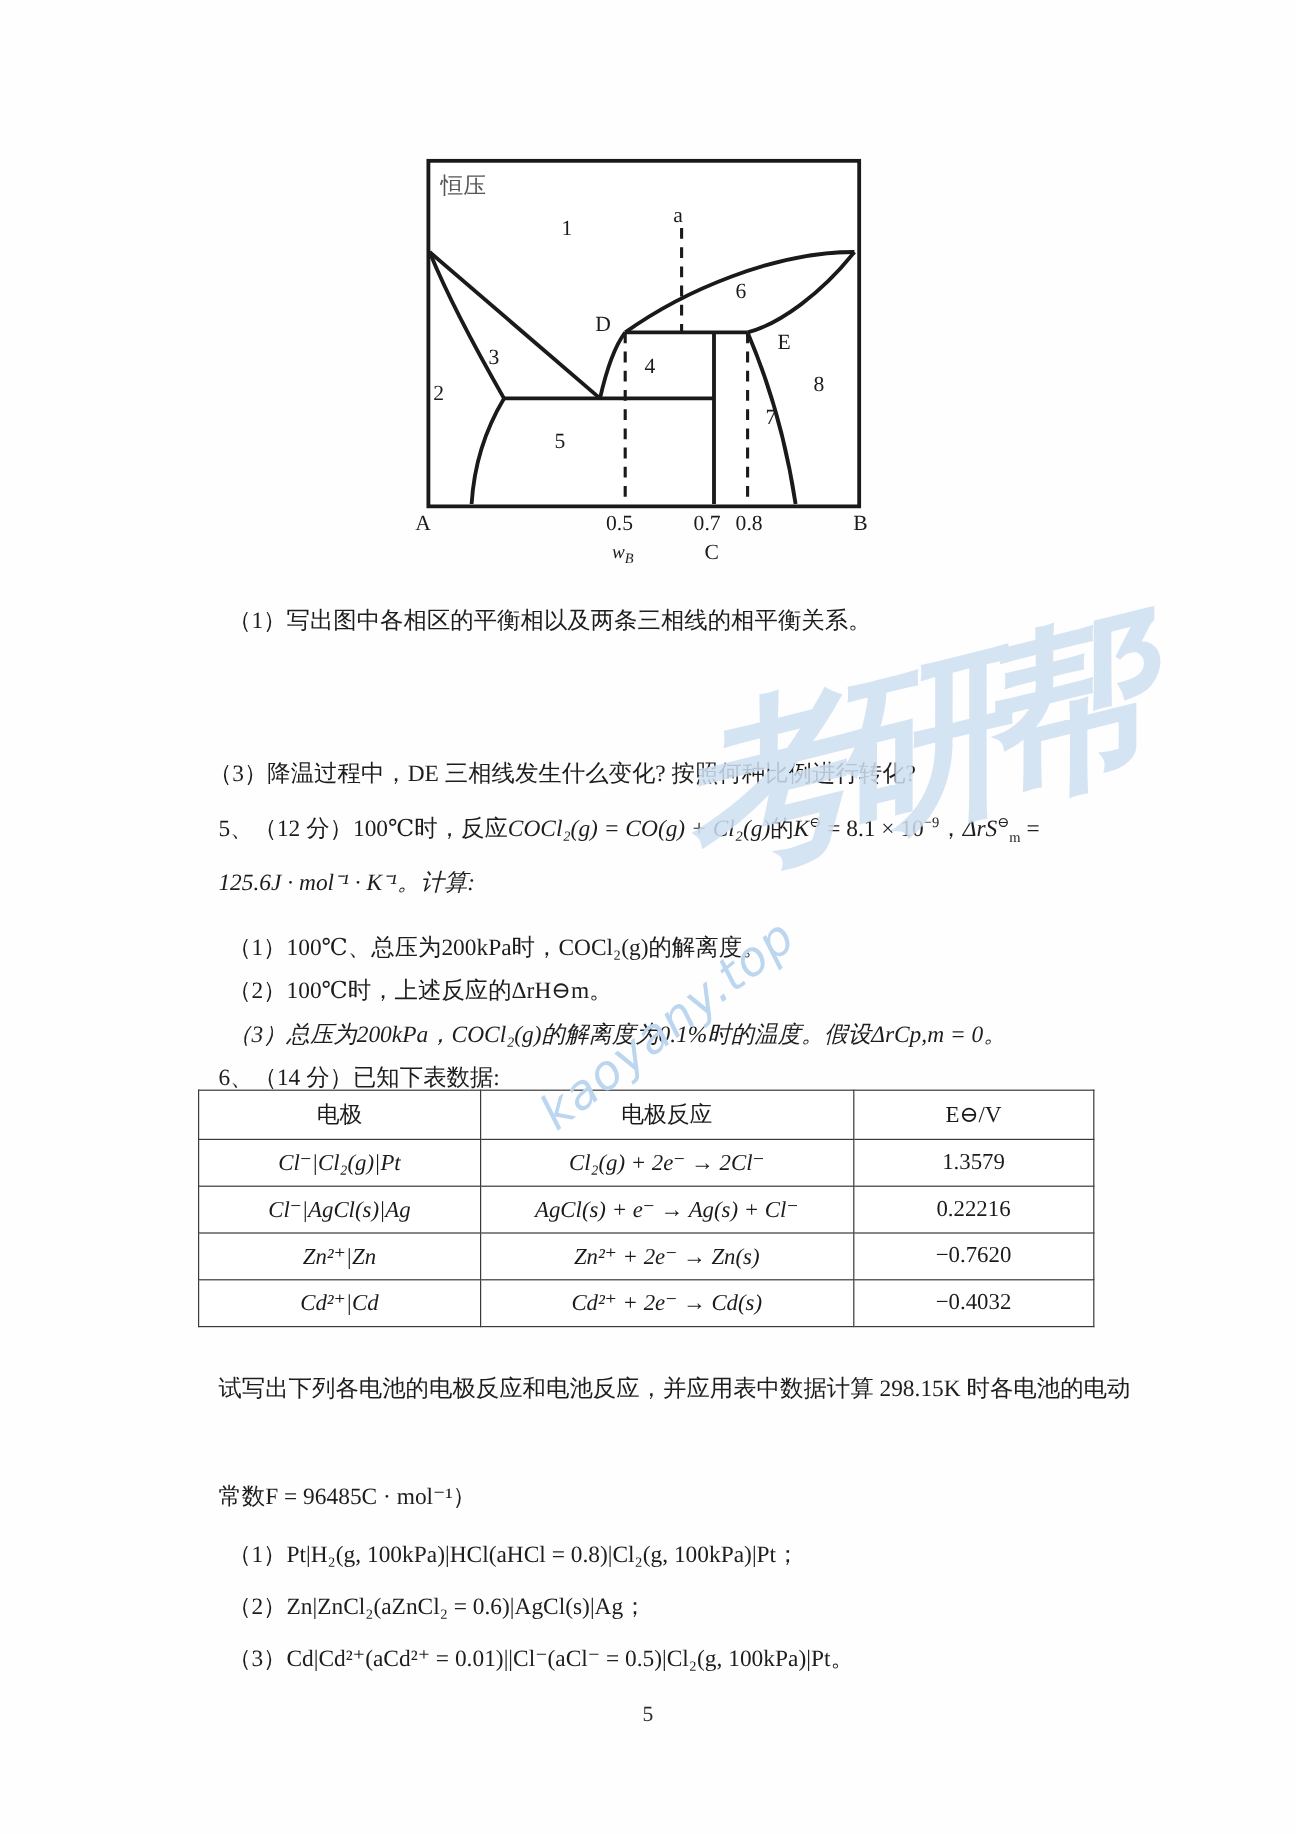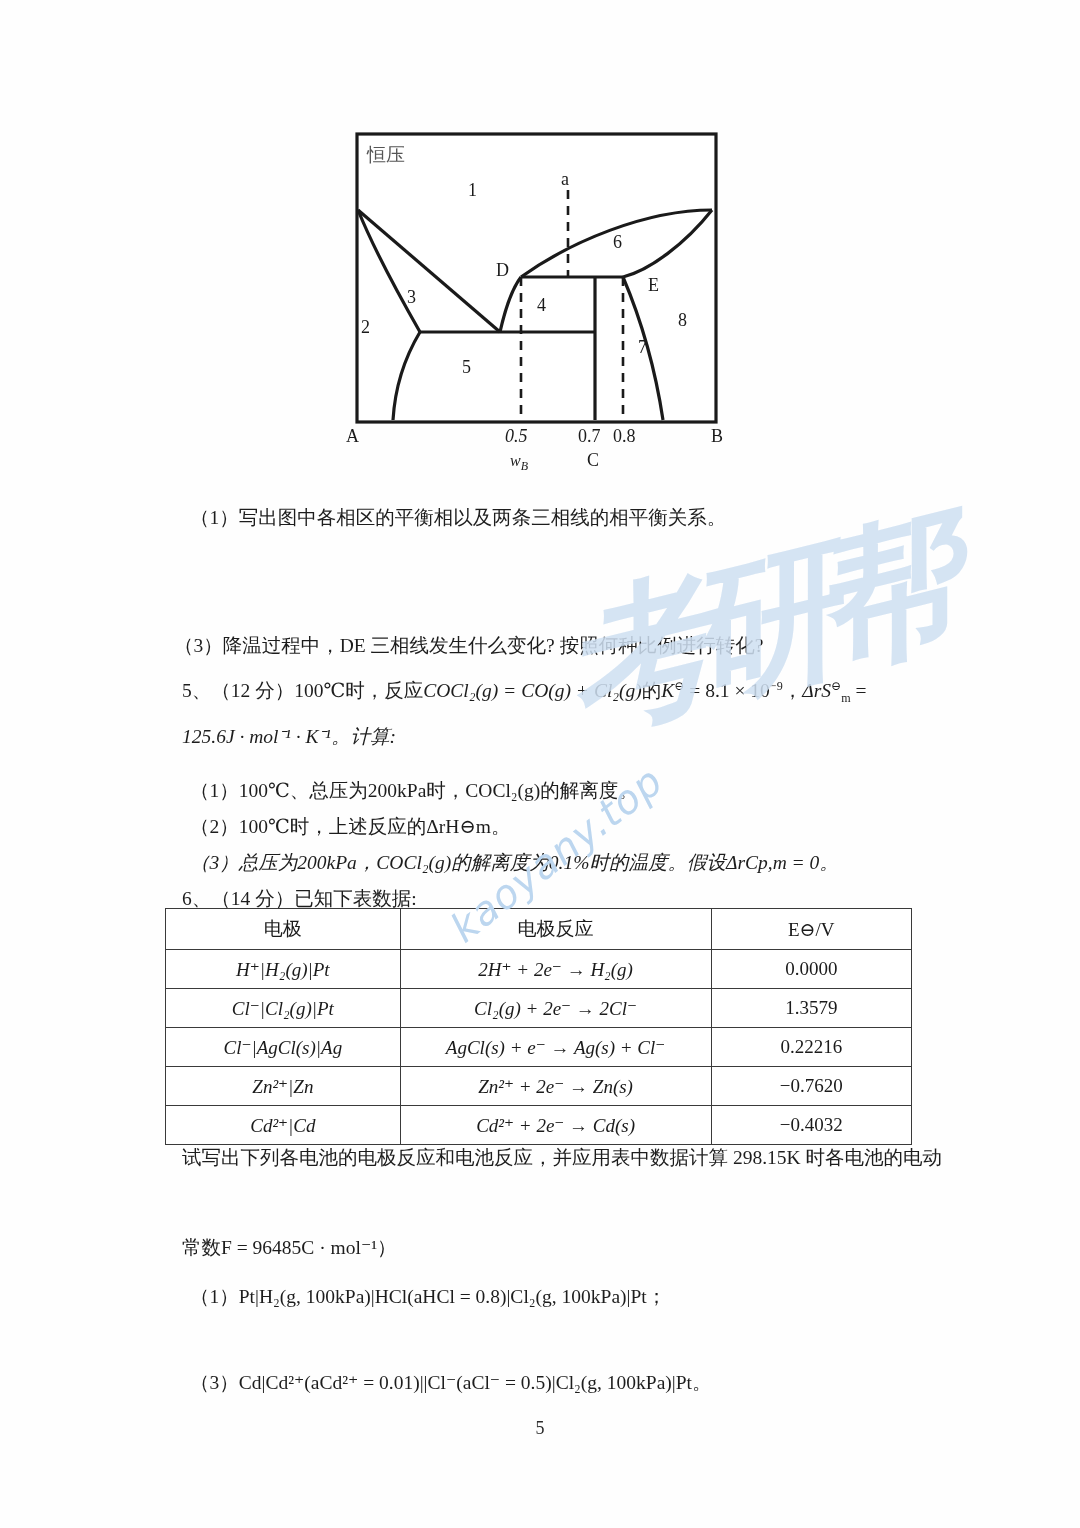--- a/index.html
+++ b/index.html
@@ -191,21 +191,21 @@
     <div class="axlabel" style="left:283px; top:205px;">7</div>
     <div class="axlabel" style="left:323px; top:178px;">8</div>
 
     <div class="axlabel" style="left:141px; top:128px;">D</div>
     <div class="axlabel" style="left:293px; top:143px;">E</div>
     <div class="axlabel" style="left:206px; top:37px;">a</div>
   </div>
 
   <div class="fig-caption-zone">
     <div class="axlabel" style="left:16px; top:2px;">A</div>
-    <div class="axlabel" style="left:175px; top:2px;font-style:italic;">0.5</div>
+    <div class="axlabel" style="left:175px; top:2px;">0.5</div>
     <div class="axlabel" style="left:248px; top:2px;">0.7</div>
     <div class="axlabel" style="left:283px; top:2px;">0.8</div>
     <div class="axlabel" style="left:381px; top:2px;">B</div>
     <div class="axlabel italic" style="left:180px; top:28px; font-size:16px;"><span>w</span><span class="sub">B</span></div>
     <div class="axlabel" style="left:257px; top:26px;">C</div>
   </div>
 
   <div class="txt" style="left:168px; top:503px;">（1）写出图中各相区的平衡相以及两条三相线的相平衡关系。</div>
 
 
@@ -226,25 +226,20 @@
   <table class="datatable">
     <thead>
       <tr>
         <th class="c0">电极</th>
         <th class="c1">电极反应</th>
         <th class="c2">E⊖/V</th>
       </tr>
     </thead>
     <tbody>
       <tr>
-        <td class="c0 math">H⁺|H₂(g)|Pt</td>
-        <td class="c1 math">2H⁺ + 2e⁻ → H₂(g)</td>
-        <td class="c2">0.0000</td>
-      </tr>
-      <tr>
         <td class="c0 math">Cl⁻|Cl₂(g)|Pt</td>
         <td class="c1 math">Cl₂(g) + 2e⁻ → 2Cl⁻</td>
         <td class="c2">1.3579</td>
       </tr>
       <tr>
         <td class="c0 math">Cl⁻|AgCl(s)|Ag</td>
         <td class="c1 math">AgCl(s) + e⁻ → Ag(s) + Cl⁻</td>
         <td class="c2">0.22216</td>
       </tr>
       <tr>
@@ -257,17 +252,18 @@
         <td class="c1 math">Cd²⁺ + 2e⁻ → Cd(s)</td>
         <td class="c2">−0.4032</td>
       </tr>
     </tbody>
   </table>
 
   <div class="txt" style="left:160px; top:1143px;">试写出下列各电池的电极反应和电池反应，并应用表中数据计算 298.15K 时各电池的电动</div>
   <div class="txt" style="left:160px; top:1233px;">常数F = 96485C · mol⁻¹）</div>
 
   <div class="txt" style="left:168px; top:1282px;">（1）Pt|H₂(g, 100kPa)|HCl(aHCl = 0.8)|Cl₂(g, 100kPa)|Pt；</div>
+  <div class="txt" style="left:168px; top:1325px;">（2）Zn|ZnCl₂(aZnCl₂ = 0.6)|AgCl(s)|Ag；</div>
   <div class="txt" style="left:168px; top:1368px;">（3）Cd|Cd²⁺(aCd²⁺ = 0.01)||Cl⁻(aCl⁻ = 0.5)|Cl₂(g, 100kPa)|Pt。</div>
 
   <div class="pagenum">5</div>
 
 </div>
 
 </body></html>

